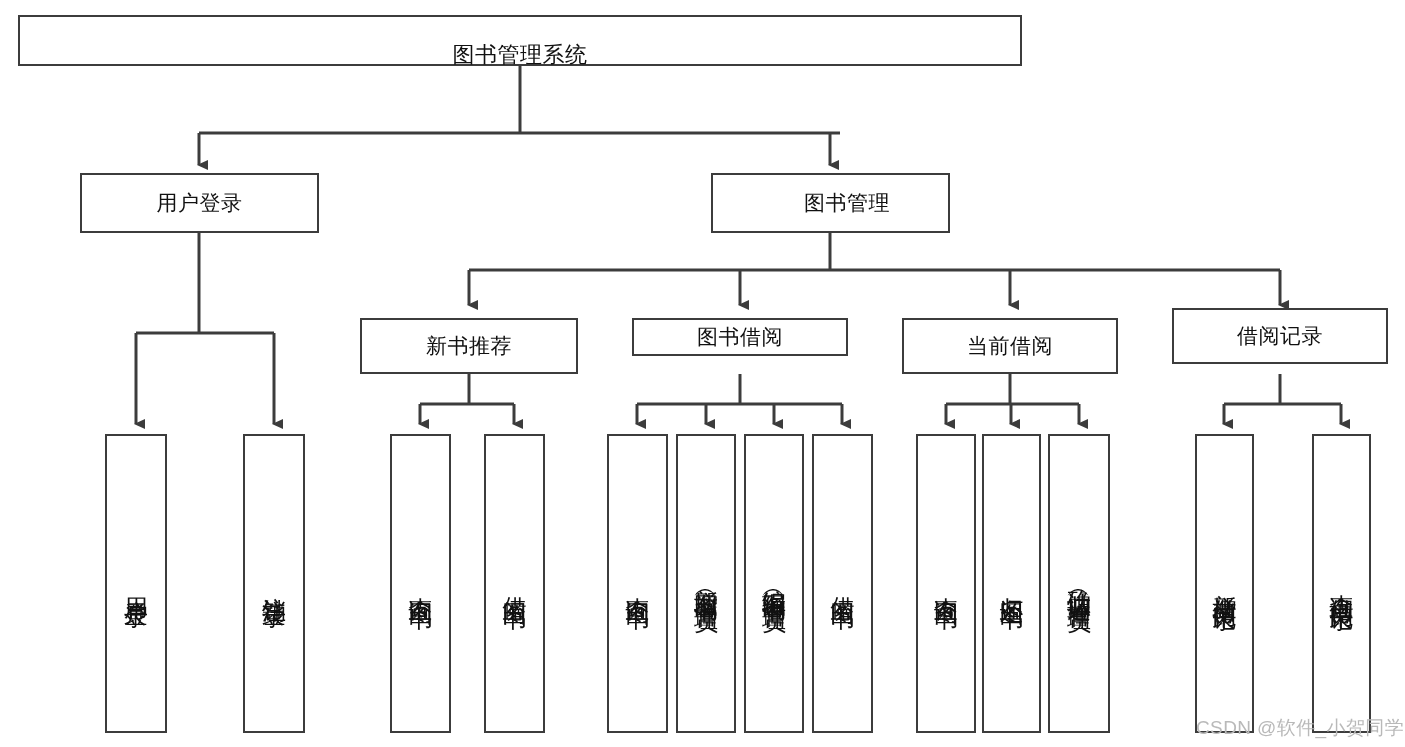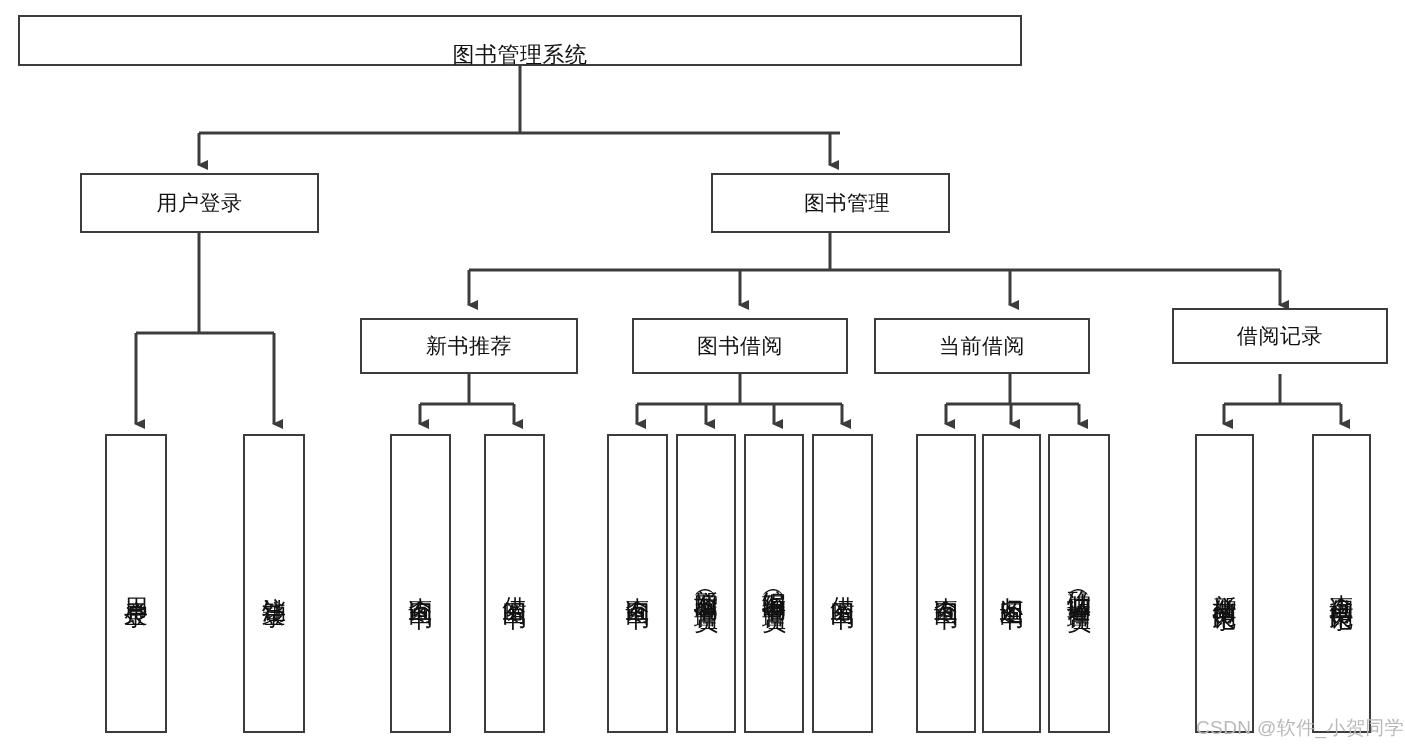--- a/index.html
+++ b/index.html
@@ -129,24 +129,24 @@
   <div class="node horiz" style="left:80px; top:173px; width:239px; height:60px;">
     <span class="label">用户登录</span>
   </div>
   <div class="node horiz" style="left:711px; top:173px; width:239px; height:60px;padding-left:33px;">
     <span class="label">图书管理</span>
   </div>
 
   <div class="node horiz" style="left:360px; top:318px; width:218px; height:56px;">
     <span class="label">新书推荐</span>
   </div>
-  <div class="node horiz" style="left:632px; top:318px; width:216px; height:56px;">
+  <div class="node horiz" style="left:632px; top:318px; width:216px; height:38px;">
     <span class="label">图书借阅</span>
   </div>
-  <div class="node horiz" style="left:874px; top:318px; width:216px; height:56px;">
+  <div class="node horiz" style="left:902px; top:318px; width:216px; height:56px;">
     <span class="label">当前借阅</span>
   </div>
   <div class="node horiz" style="left:1172px; top:308px; width:216px; height:56px;">
     <span class="label">借阅记录</span>
   </div>
 
   <div class="node vert" style="left:105px; top:434px; width:62px; height:299px;">
     <span class="label">用户登录</span>
   </div>
   <div class="node vert" style="left:243px; top:434px; width:62px; height:299px;">

